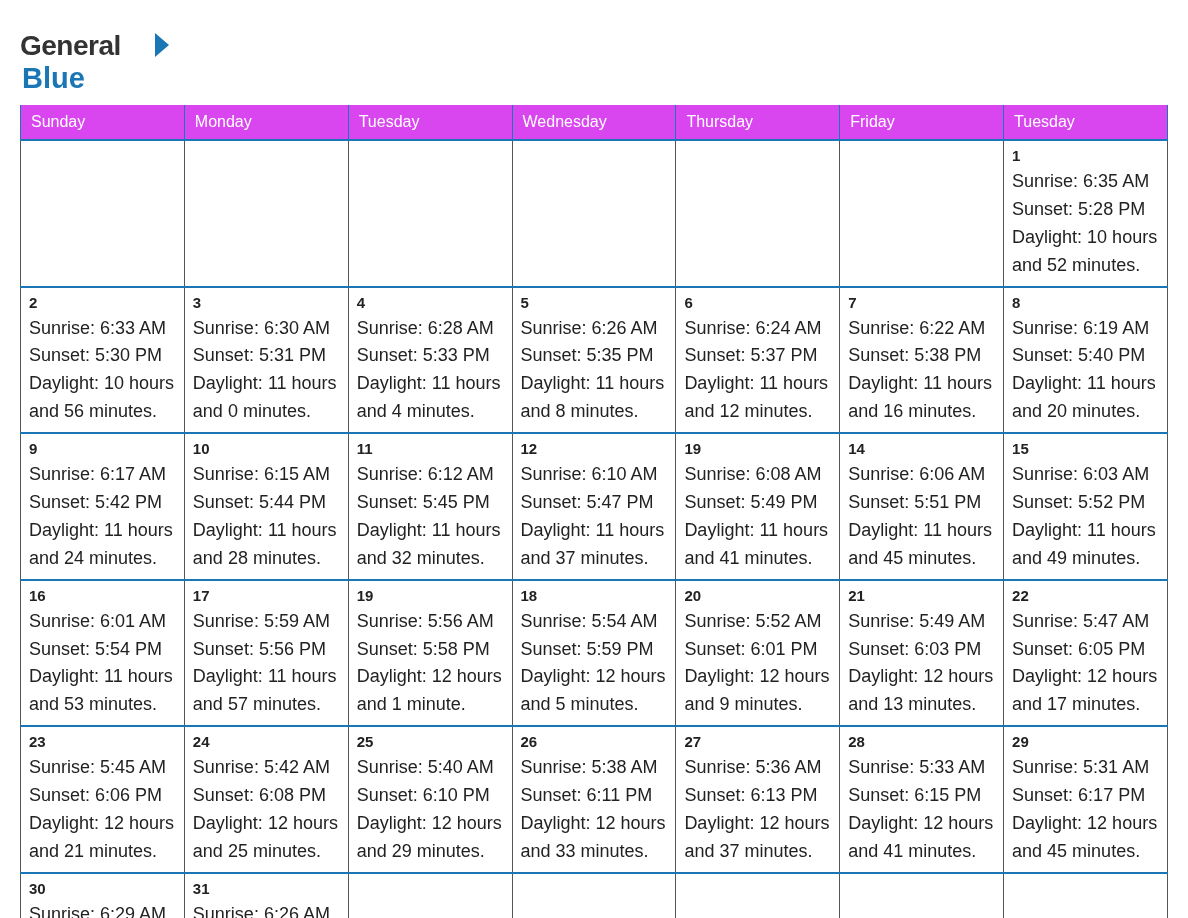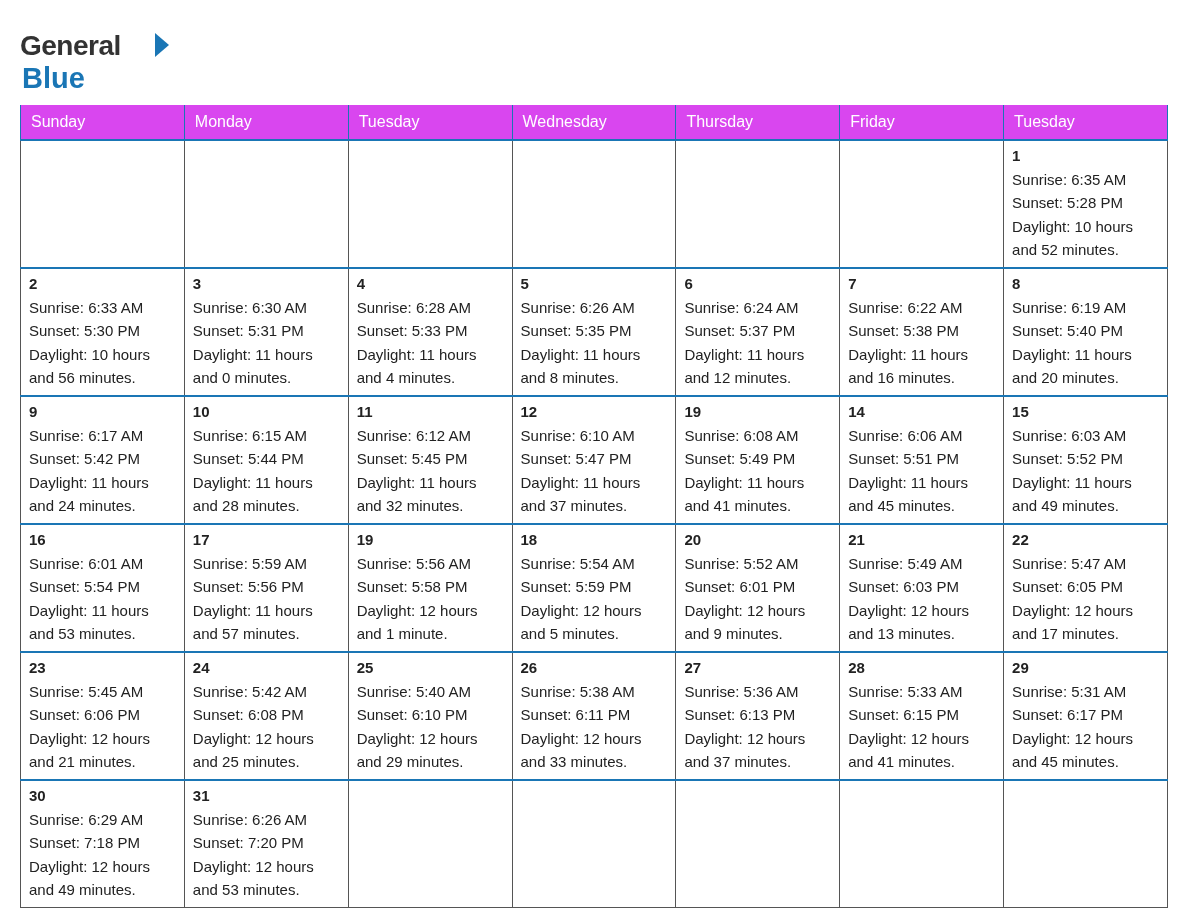--- a/index.html
+++ b/index.html
@@ -85,21 +85,21 @@
       min-height: 100px;
     }
     .day-num {
       font-size: 15px;
       font-weight: bold;
       color: #222;
       display: block;
       margin-bottom: 4px;
     }
     .day-info {
-      font-size: 15px;
+      font-size: 18px;
       line-height: 1.55;
       color: #222;
     }
     .empty-cell {
       background: #fff;
     }
     .calendar tr td {
       border-top: 2px solid #1a76b5;
     }
     .calendar thead tr th {

